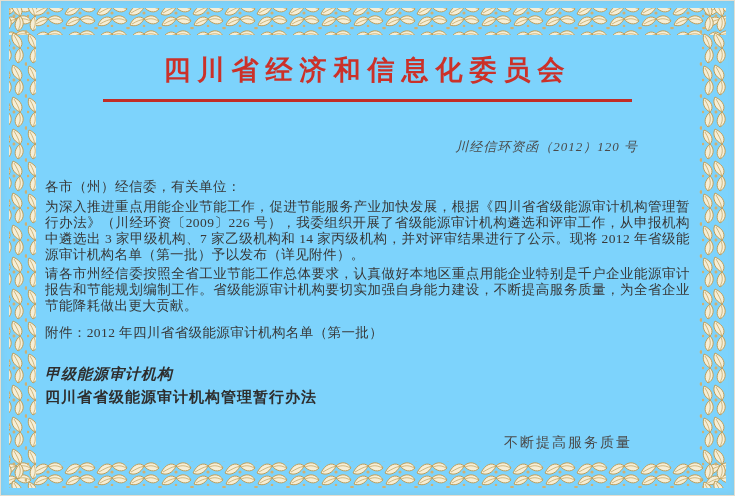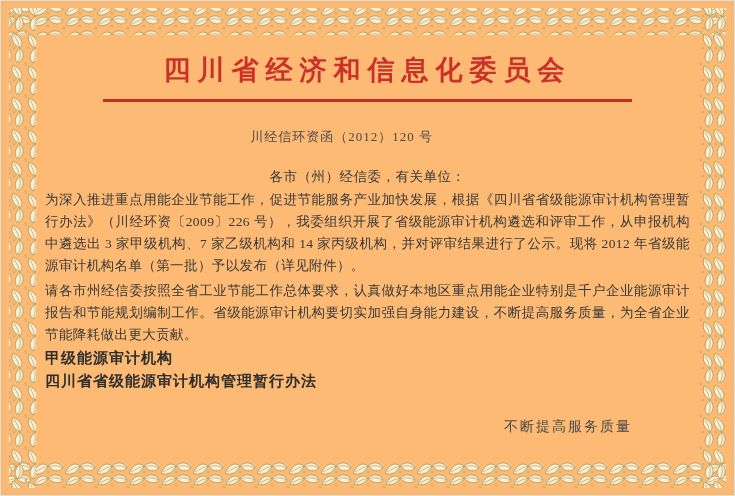--- a/index.html
+++ b/index.html
@@ -3,64 +3,65 @@
 <meta charset="utf-8">
 <style>
   html,body{margin:0;padding:0;}
   body{
     width:735px;height:496px;overflow:hidden;
     background:#f6f3e6;
     font-family:"Liberation Serif", serif;
   }
   .sheet{
     position:relative;width:735px;height:496px;
-    background:#fdba74;
+    background:#7dd3fc;
     box-shadow:inset 0 0 0 1px #e3ded0, inset 0 0 6px rgba(160,150,120,.25);
   }
   .frame-svg{position:absolute;left:0;top:0;z-index:1;}
   .content{
     position:absolute;z-index:2;left:45px;top:36px;width:645px;height:430px;
     color:#383838;
   }
   .title{
     text-align:center;
     font-size:27px;font-weight:bold;letter-spacing:7px;
     color:#cb3129;
     margin-top:16px;
     font-family:"Liberation Serif", serif;
     white-space:nowrap;
   }
   .red-rule{
     height:3px;background:#c22d26;border:none;
     margin:11px 58px 0 58px;
   }
   .doc-number{
-    text-align:center;padding-right:52px;
+    text-align:right;padding-right:52px;
     font-size:13px;color:#4a4a4a;
-    margin-top:26px;
+    margin-top:36px;
     letter-spacing:1px;
+    font-style:italic;
   }
   .salutation{
-    font-size:13.5px;margin-top:22px;letter-spacing:.5px;text-align:center;
+    font-size:13.5px;margin-top:22px;letter-spacing:.5px;
   }
   .para{
-    font-size:13.5px;line-height:22px;letter-spacing:.4px;
+    font-size:13.5px;line-height:16px;letter-spacing:.4px;
     text-align:justify;text-justify:inter-ideograph;
     margin-top:3px;
   }
   .para + .para{}
   .attachment{
     font-size:13.5px;margin-top:10px;letter-spacing:.4px;
   }
   .bold-line{
     font-family:"Liberation Sans", sans-serif;
     font-weight:bold;font-size:15px;color:#2e2e2e;
     line-height:23px;letter-spacing:1px;
   }
-  .grade{margin-top:0;}
+  .grade{margin-top:20px;font-style:italic;}
   .date{
     text-align:right;padding-right:58px;
     font-size:14px;color:#4a4a4a;
     margin-top:26px;letter-spacing:2px;
   }
 </style>
 </head>
 <body>
 
 <div class="sheet">
@@ -101,20 +102,21 @@
     <hr class="red-rule">
 
     <div class="doc-number">川经信环资函（2012）120 号</div>
 
     <div class="salutation">各市（州）经信委，有关单位：</div>
 
     <div class="para">为深入推进重点用能企业节能工作，促进节能服务产业加快发展，根据《四川省省级能源审计机构管理暂行办法》（川经环资〔2009〕226 号），我委组织开展了省级能源审计机构遴选和评审工作，从申报机构中遴选出 3 家甲级机构、7 家乙级机构和 14 家丙级机构，并对评审结果进行了公示。现将 2012 年省级能源审计机构名单（第一批）予以发布（详见附件）。</div>
 
     <div class="para">请各市州经信委按照全省工业节能工作总体要求，认真做好本地区重点用能企业特别是千户企业能源审计报告和节能规划编制工作。省级能源审计机构要切实加强自身能力建设，不断提高服务质量，为全省企业节能降耗做出更大贡献。</div>
 
+    <div class="attachment">附件：2012 年四川省省级能源审计机构名单（第一批）</div>
 
     <div class="bold-line grade">甲级能源审计机构</div>
 
     <div class="bold-line">四川省省级能源审计机构管理暂行办法</div>
 
     <div class="date">不断提高服务质量</div>
 
   </div>
 </div>
 

